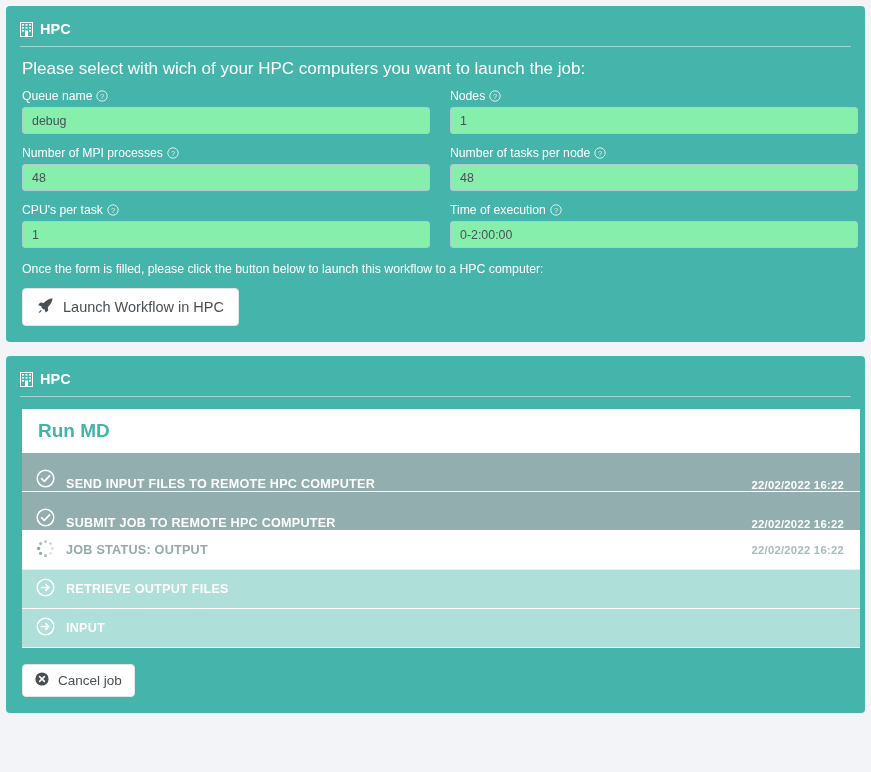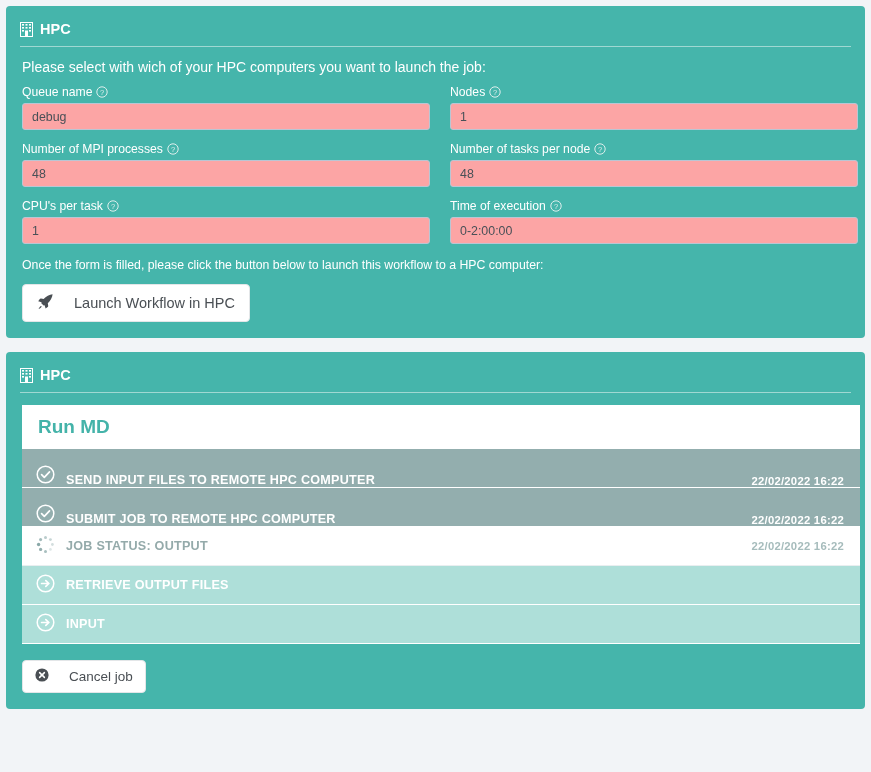--- a/index.html
+++ b/index.html
@@ -33,21 +33,21 @@
   .head-rule {
     border-bottom: 1px solid #9fd8d2;
     margin-bottom: 12px;
   }
 
   .bldg-icon { display:inline-flex; align-items:center; }
 
   
   .intro-text {
     color: #ffffff;
-    font-size: 14px;
+    font-size: 17px;
     margin: 8px 0 10px 2px;
   }
 
   .select-wrap { position: relative; width: 408px; margin: 0 0 11px 2px; }
   select.hpc-select {
     -webkit-appearance: none;
     appearance: none;
     width: 100%;
     height: 27px;
     border: 1px solid #b9c6d4;
@@ -83,37 +83,37 @@
     align-items: center;
     gap: 4px;
   }
   .help-icon { display: inline-flex; align-items: center; }
 
   input.hpc-input {
     width: 100%;
     height: 27px;
     border: 1px solid #b9c6d4;
     border-radius: 3px;
-    background: #fca5a5;
+    background: #86efac;
     color: #495057;
     font-size: 12.4px;
     font-family: "Liberation Sans", sans-serif;
     padding: 8px 9px;
   }
 
   .note-text {
     color: #ffffff;
     font-size: 12.3px;
     margin: 2px 0 12px 2px;
   }
 
   .btn-white {
     display: inline-flex;
     align-items: center;
-    gap: 20px;
+    gap: 9px;
     background: #ffffff;
     border: 1px solid #e3e6e8;
     border-radius: 4px;
     color: #4a4f54;
     font-size: 14.5px;
     font-family: "Liberation Sans", sans-serif;
     padding: 8px 14px;
     margin-left: 2px;
     cursor: pointer;
   }

